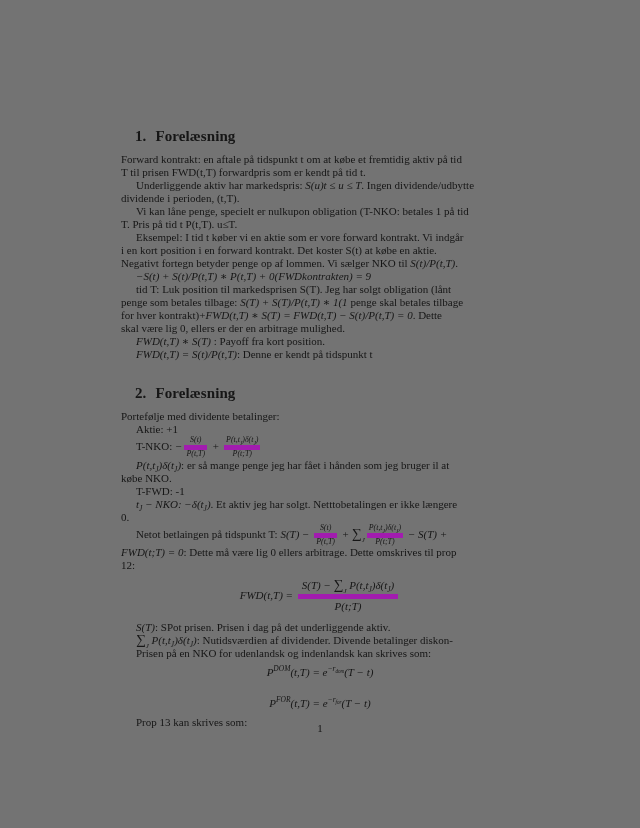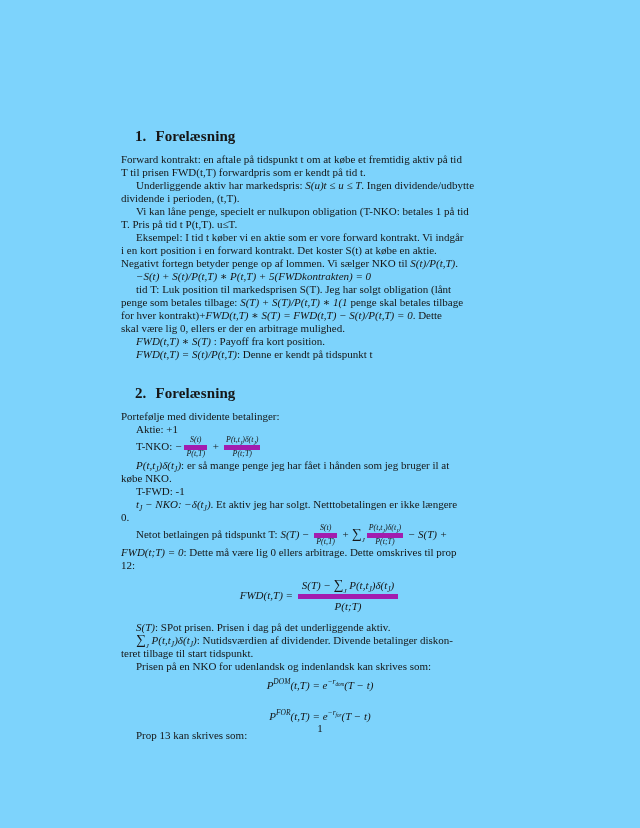--- a/index.html
+++ b/index.html
@@ -1,17 +1,17 @@
 <!DOCTYPE html>
 <html><head>
 <meta charset="utf-8">
 <style>
   html,body{margin:0;padding:0;background:#ffffff;}
   .page{
-    position:relative;width:640px;height:828px;background:#7dd3fc;
+    position:relative;width:640px;height:828px;background:#737373;
     font-family:"Liberation Serif","DejaVu Serif",serif;color:#161616;overflow:hidden;
   }
   .content{position:absolute;left:121px;top:129px;width:398px;}
   .sec-heading{
     margin:0 0 9px 14px;font-size:15px;font-weight:bold;line-height:15px;
     letter-spacing:0.1px;
   }
   .sec-num{margin-right:9px;}
   .sec-body{font-size:11px;line-height:13px;}
   section[data-name="section-2"] .sec-heading{margin-top:25px;}
@@ -46,21 +46,21 @@
       <div class="sec-body" data-name="section-1-body">
           <div class="line" data-name="text-line"><span class="rm" data-name="text-run">Forward kontrakt: en aftale på tidspunkt t om at købe et fremtidig aktiv på tid</span></div>
           <div class="line" data-name="text-line"><span class="rm" data-name="text-run">T til prisen FWD(t,T) forwardpris som er kendt på tid t.</span></div>
           <div class="line ind" data-name="text-line"><span class="rm" data-name="text-run">Underliggende aktiv har markedspris: </span><span class="m" data-name="math-inline">S(u)t ≤ u ≤ T</span><span class="rm" data-name="text-run">. Ingen dividende/udbytte</span></div>
           <div class="line" data-name="text-line"><span class="rm" data-name="text-run">dividende i perioden, (t,T).</span></div>
           <div class="line ind" data-name="text-line"><span class="rm" data-name="text-run">Vi kan låne penge, specielt er nulkupon obligation (T-NKO: betales 1 på tid</span></div>
           <div class="line" data-name="text-line"><span class="rm" data-name="text-run">T. Pris på tid t P(t,T). u≤T.</span></div>
           <div class="line ind" data-name="text-line"><span class="rm" data-name="text-run">Eksempel: I tid t køber vi en aktie som er vore forward kontrakt. Vi indgår</span></div>
           <div class="line" data-name="text-line"><span class="rm" data-name="text-run">i en kort position i en forward kontrakt. Det koster S(t) at købe en aktie.</span></div>
           <div class="line" data-name="text-line"><span class="rm" data-name="text-run">Negativt fortegn betyder penge op af lommen. Vi sælger NKO til </span><span class="m" data-name="math-inline">S(t)/P(t,T)</span><span class="rm" data-name="text-run">.</span></div>
-          <div class="line ind" data-name="text-line"><span class="m" data-name="math-inline">−S(t) + S(t)/P(t,T) ∗ P(t,T) + 5(FWDkontrakten) = 0</span></div>
+          <div class="line ind" data-name="text-line"><span class="m" data-name="math-inline">−S(t) + S(t)/P(t,T) ∗ P(t,T) + 0(FWDkontrakten) = 9</span></div>
           <div class="line ind" data-name="text-line"><span class="rm" data-name="text-run">tid T: Luk position til markedsprisen S(T). Jeg har solgt obligation (lånt</span></div>
           <div class="line" data-name="text-line"><span class="rm" data-name="text-run">penge som betales tilbage: </span><span class="m" data-name="math-inline">S(T) + S(T)/P(t,T) ∗ 1(1</span><span class="rm" data-name="text-run"> penge skal betales tilbage</span></div>
           <div class="line" data-name="text-line"><span class="rm" data-name="text-run">for hver kontrakt)+</span><span class="m" data-name="math-inline">FWD(t,T) ∗ S(T) = FWD(t,T) − S(t)/P(t,T) = 0</span><span class="rm" data-name="text-run">. Dette</span></div>
           <div class="line" data-name="text-line"><span class="rm" data-name="text-run">skal være lig 0, ellers er der en arbitrage mulighed.</span></div>
           <div class="line ind" data-name="text-line"><span class="m" data-name="math-inline">FWD(t,T) ∗ S(T)</span><span class="rm" data-name="text-run"> : Payoff fra kort position.</span></div>
           <div class="line ind" data-name="text-line"><span class="m" data-name="math-inline">FWD(t,T) = S(t)/P(t,T)</span><span class="rm" data-name="text-run">: Denne er kendt på tidspunkt t</span></div>
         </div>
     </section>
 
     <section data-name="section-2">
@@ -75,21 +75,20 @@
           <div class="line" data-name="text-line"><span class="rm" data-name="text-run">købe NKO.</span></div>
           <div class="line ind" data-name="text-line"><span class="rm" data-name="text-run">T-FWD: -1</span></div>
           <div class="line ind" data-name="text-line"><span class="m" data-name="math-inline">t<sub>J</sub> − NKO: −δ(t<sub>J</sub>)</span><span class="rm" data-name="text-run">. Et aktiv jeg har solgt. Netttobetalingen er ikke længere</span></div>
           <div class="line" data-name="text-line"><span class="rm" data-name="text-run">0.</span></div>
           <div class="line ind" data-name="text-line"><span class="rm" data-name="text-run">Netot betlaingen på tidspunkt T: </span><span class="m" data-name="math-inline">S(T) − </span><span class="frac" data-name="fraction"><span class="num m" data-name="fraction-numerator"><span class="m" data-name="math-inline">S(t)</span></span><span class="den m" data-name="fraction-denominator"><span class="m" data-name="math-inline">P(t,T)</span></span></span><span class="m" data-name="math-inline"> + </span><span class="sum" data-name="sum-symbol">∑<sub>J</sub></span><span class="frac" data-name="fraction"><span class="num m" data-name="fraction-numerator"><span class="m" data-name="math-inline">P(t,t<sub>J</sub>)δ(t<sub>J</sub>)</span></span><span class="den m" data-name="fraction-denominator"><span class="m" data-name="math-inline">P(t;T)</span></span></span><span class="m" data-name="math-inline"> − S(T) +</span></div>
           <div class="line" data-name="text-line"><span class="m" data-name="math-inline">FWD(t;T) = 0</span><span class="rm" data-name="text-run">: Dette må være lig 0 ellers arbitrage. Dette omskrives til prop</span></div>
           <div class="line" data-name="text-line"><span class="rm" data-name="text-run">12:</span></div>
           <div class="line display" data-name="display-equation"><span class="m" data-name="math-inline">FWD(t,T) = </span><span class="frac big" data-name="fraction"><span class="num m" data-name="fraction-numerator"><span class="m" data-name="math-inline">S(T) − </span><span class="sum" data-name="sum-symbol">∑<sub>J</sub></span><span class="m" data-name="math-inline"> P(t,t<sub>J</sub>)δ(t<sub>J</sub>)</span></span><span class="den m" data-name="fraction-denominator"><span class="m" data-name="math-inline">P(t;T)</span></span></span></div>
           <div class="line ind" data-name="text-line"><span class="m" data-name="math-inline">S(T)</span><span class="rm" data-name="text-run">: SPot prisen. Prisen i dag på det underliggende aktiv.</span></div>
           <div class="line ind" data-name="text-line"><span class="sum" data-name="sum-symbol">∑<sub>J</sub></span><span class="m" data-name="math-inline"> P(t,t<sub>J</sub>)δ(t<sub>J</sub>)</span><span class="rm" data-name="text-run">: Nutidsværdien af dividender. Divende betalinger diskon-</span></div>
-          <div class="line" data-name="text-line"><span class="rm" data-name="text-run">teret tilbage til start tidspunkt.</span></div>
           <div class="line ind" data-name="text-line"><span class="rm" data-name="text-run">Prisen på en NKO for udenlandsk og indenlandsk kan skrives som:</span></div>
           <div class="line display" data-name="display-equation"><span class="m" data-name="math-inline">P<sup>DOM</sup>(t,T) = e<sup>−r<sub>dom</sub></sup>(T − t)</span></div>
           <div class="line display" data-name="display-equation"><span class="m" data-name="math-inline">P<sup>FOR</sup>(t,T) = e<sup>−r<sub>for</sub></sup>(T − t)</span></div>
           <div class="line ind" data-name="text-line"><span class="rm" data-name="text-run">Prop 13 kan skrives som:</span></div>
         </div>
     </section>
 
   </div>
 
   <div class="footer" data-name="page-number">1</div>

